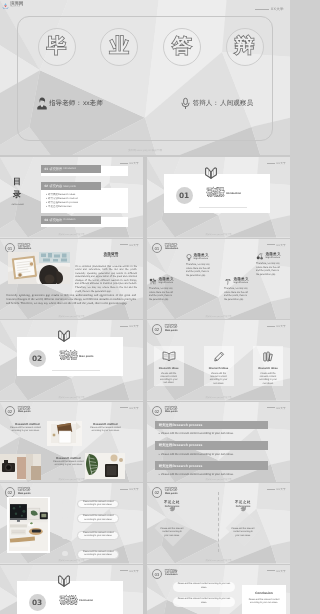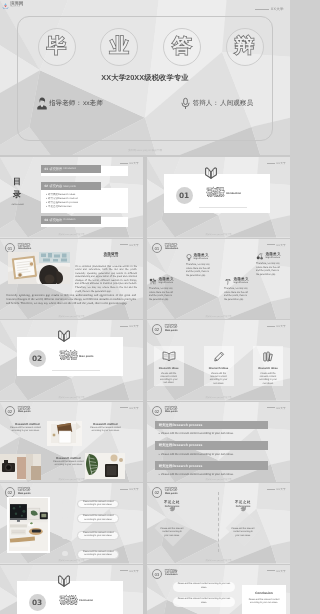--- a/index.html
+++ b/index.html
@@ -219,21 +219,20 @@
       <div class="circ">
           <span>业</span>
         </div>
       <div class="circ">
           <span>答</span>
         </div>
       <div class="circ">
           <span>辩</span>
         </div>
     </div>
-    <div class="sub">XX大学20XX级税收学专业</div>
     <div class="meta">
       <div class="mi">
         <svg width="12" height="13" viewBox="0 0 24 26">
           <ellipse cx="12" cy="9.2" rx="5.6" ry="6.8" fill="#cfcfcf"></ellipse>
           <path d="M12 1.2c4 0 6.4 2.8 6.2 6.8-.1 1.6-.5 2.5-.9 3.3-.2-1.3-.3-2.5-.7-3.4-2.3.5-5.5-.3-7-1.7-.6 1.4-1.5 3.5-1.8 5.1-.5-.9-1-2-1-3.6C6.8 4 8.6 1.2 12 1.2z" fill="#4b4b4b"></path>
           <path d="M9.4 13.8h5.2v3.4H9.4z" fill="#cfcfcf"></path>
           <path d="M9.4 16.3c-4 1-6.6 2.6-6.9 5.4-.1 1.2 0 2.3.1 3.3h18.8c.1-1 .2-2.1.1-3.3-.3-2.8-2.9-4.4-6.9-5.4l-2.6 4z" fill="#4b4b4b"></path>
           <path d="M12 20.3l-2.6-4 1.1-.6L12 18l1.5-2.3 1.1.6z" fill="#e6e6e6"></path>
         </svg>
         <span>指导老师：</span>

